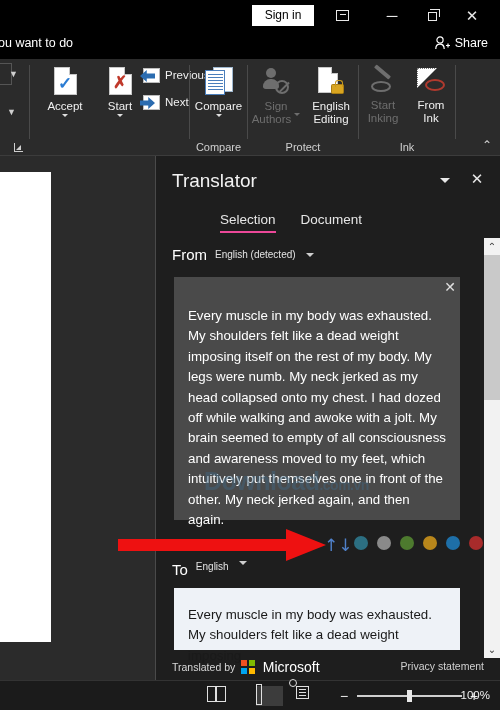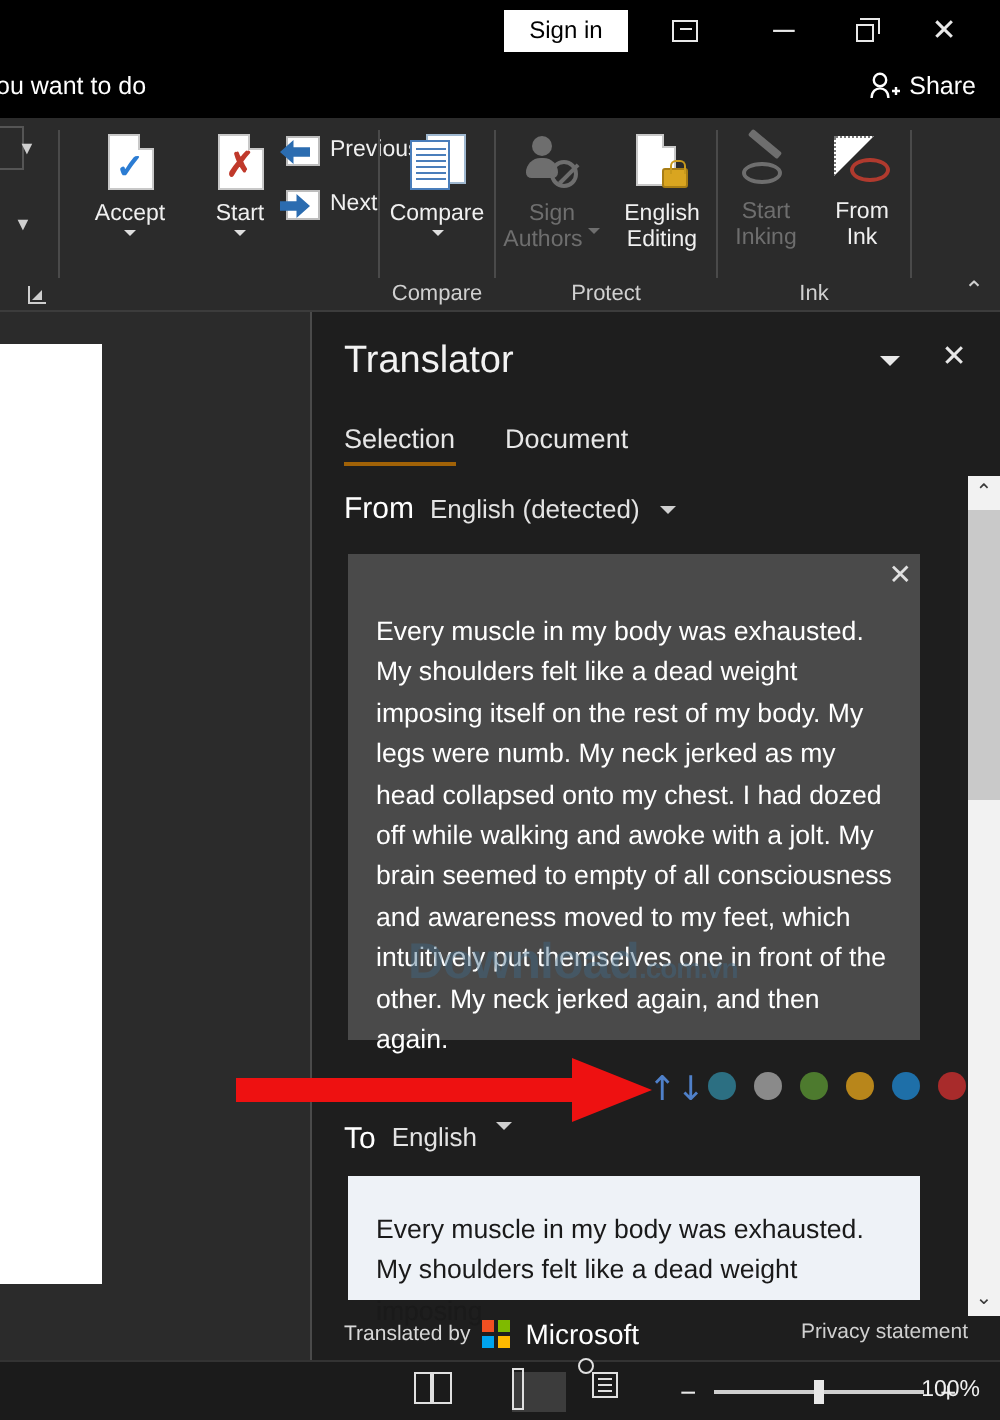--- a/index.html
+++ b/index.html
@@ -246,25 +246,25 @@
   .pane-close {
     position: absolute; right: 14px; top: 14px;
     font-size: 15px; color: #e8e8e8; cursor: pointer;
     width: 18px; height: 18px; text-align: center; line-height: 18px;
   }
   .tabs { position: absolute; left: 16px; top: 56px; display: flex; gap: 25px; }
   .tab {
     font-size: 13.5px; color: #e6e6e6; cursor: pointer;
     padding-bottom: 4px;
   }
-  .tab.active { border-bottom: 2px solid #a16207; }
+  .tab.active { border-bottom: 2px solid #ec4899; margin-left: 48px; }
 
   .fromrow { position: absolute; left: 16px; top: 90px; display: flex; align-items: center; gap: 8px; }
   .lbl-from, .lbl-to { font-size: 15px; color: #ffffff; }
-  .lang-val { font-size: 13px; color: #e3e3e3; cursor: pointer; }
+  .lang-val { font-size: 10px; color: #e3e3e3; cursor: pointer; }
   .lang-caret {
     width: 0; height: 0; cursor: pointer; margin-left: 2px;
     border-left: 4.5px solid transparent; border-right: 4.5px solid transparent;
     border-top: 4.5px solid #cfcfcf;
   }
 
   .srcbox {
     position: absolute; left: 18px; top: 121px; width: 286px; height: 243px;
     background: #4a4a4a;
   }

